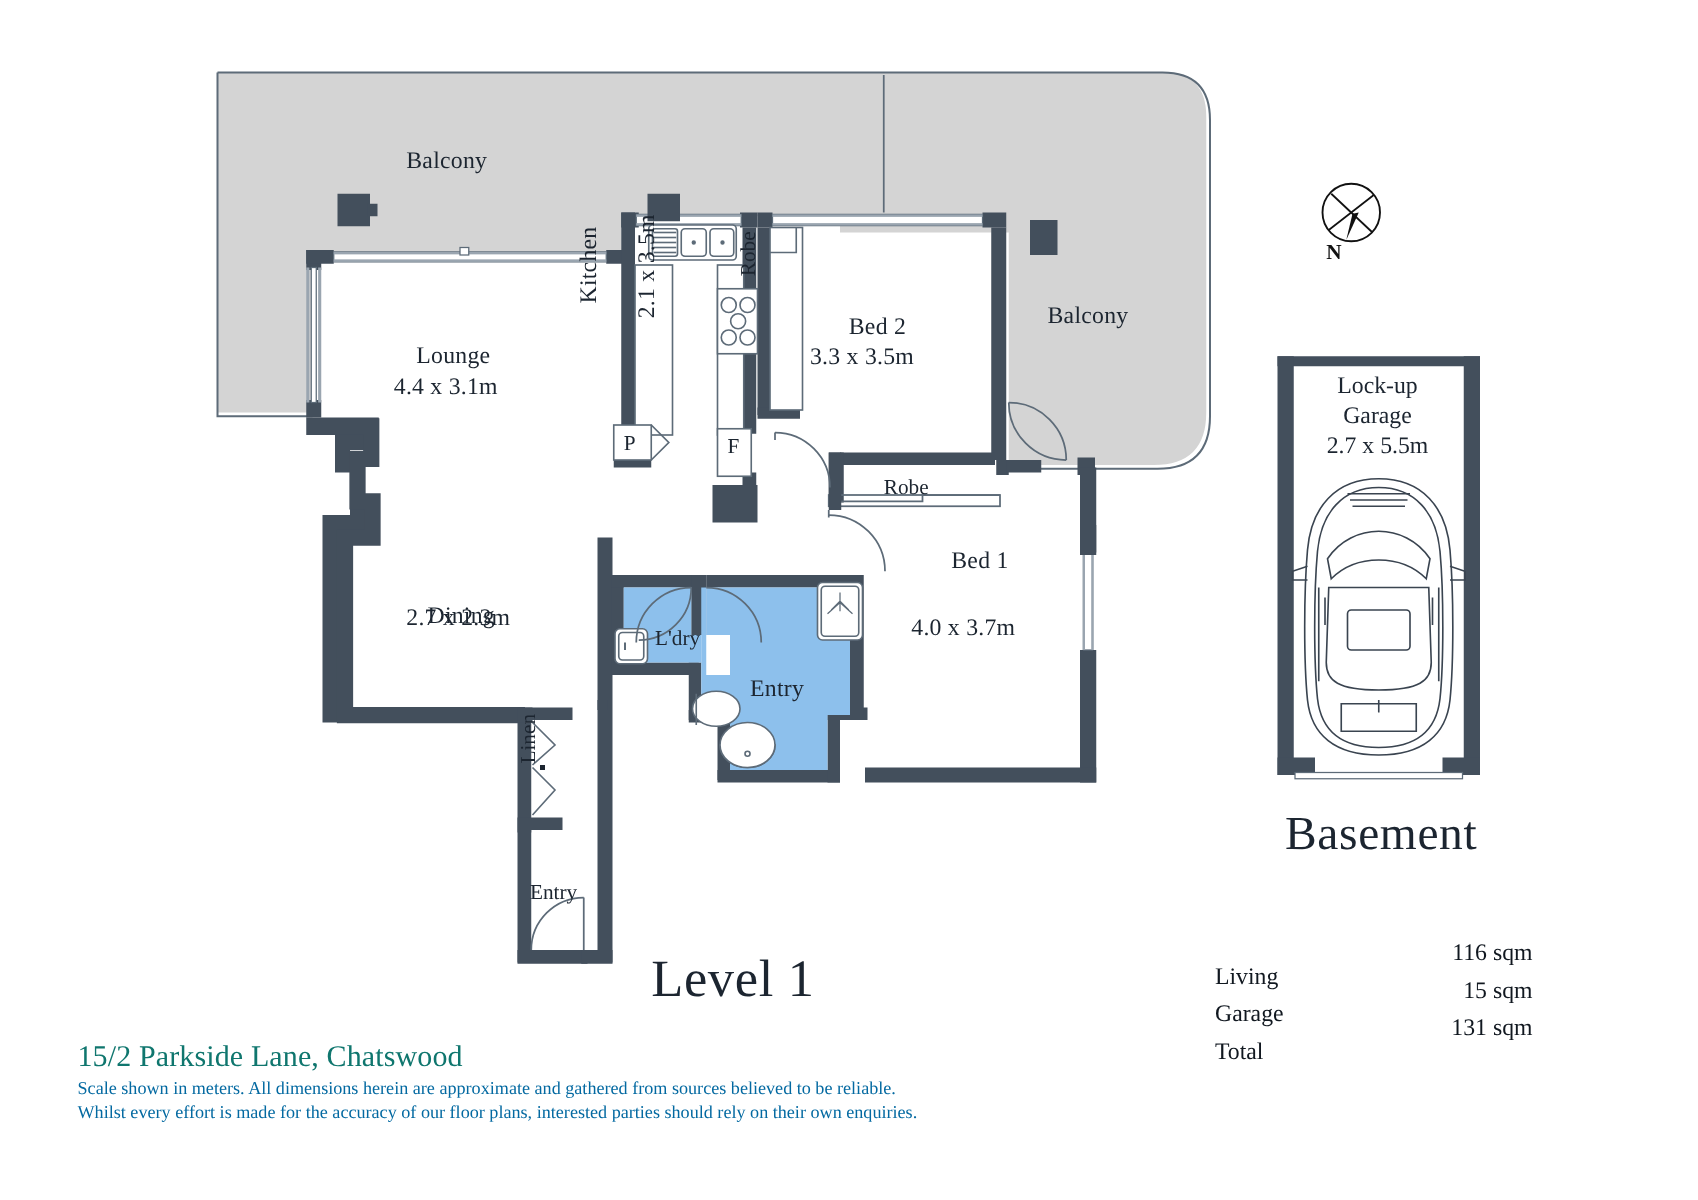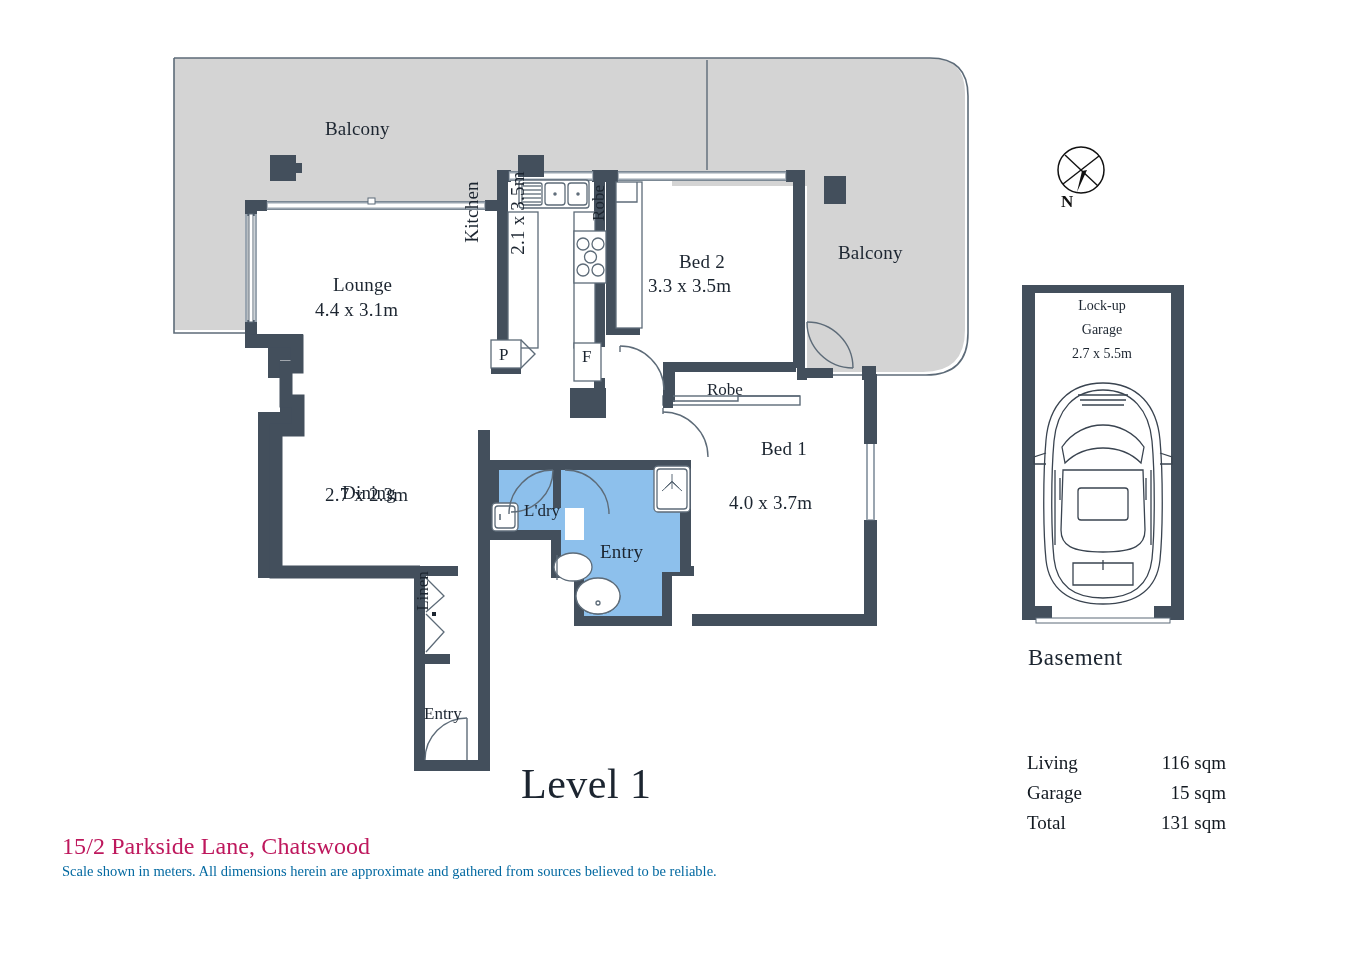--- a/index.html
+++ b/index.html
@@ -8,32 +8,32 @@
     font-family:"Liberation Serif", serif;
     color:#1c2530;
   }
   #plan{position:absolute;left:0;top:0;width:1358px;height:960px;}
   .txt{position:absolute;white-space:nowrap;}
   .rm-name{font-size:19px;letter-spacing:.2px;}
   .rm-dim{font-size:19px;letter-spacing:.2px;}
   .rm-small{font-size:17px;}
   .vert{transform-origin:50% 50%;}
   #addr{
-    position:absolute;left:62px;top:833px;font-size:24px;letter-spacing:.1px;color:#be185d;
+    position:absolute;left:62px;top:833px;font-size:24px;letter-spacing:.1px;color:#0f766e;
   }
   #disc{
     position:absolute;left:62px;top:862px;font-size:14.5px;line-height:19px;color:#0369a1;
     font-family:"Liberation Serif", serif;
   }
   #level-title{position:absolute;left:521px;top:760px;font-size:42px;letter-spacing:.5px;}
-  #basement-title{position:absolute;left:1028px;top:645px;font-size:23px;letter-spacing:.5px;}
-  .gar-t{position:absolute;text-align:center;width:160px;left:1022px;font-size:14px;}
+  #basement-title{position:absolute;left:1028px;top:645px;font-size:38px;letter-spacing:.5px;}
+  .gar-t{position:absolute;text-align:center;width:160px;left:1022px;font-size:19px;}
   #compassN{position:absolute;left:1061px;top:192px;font-size:17px;font-weight:bold;color:#111;}
   .area-row{position:absolute;font-size:19px;color:#111820;}
-  .area-lbl{position:absolute;left:1027px;}
+  .area-lbl{position:absolute;left:972px;margin-top:19px;}
   .area-val{position:absolute;width:100px;text-align:right;left:1126px;}
 </style>
 </head>
 <body>
 
 <svg id="plan" viewBox="0 0 1358 960">
 
   <defs>
     <clipPath id="clipBalRight">
       <path d="M707,58 L965,58 L965,330 Q965,372 923,372 L707,372 Z"></path>
@@ -326,13 +326,14 @@
 <div class="area-row area-lbl" style="top:752px;">Living</div>
 <div class="area-row area-val" style="top:752px;">116 sqm</div>
 <div class="area-row area-lbl" style="top:782px;">Garage</div>
 <div class="area-row area-val" style="top:782px;">15 sqm</div>
 <div class="area-row area-lbl" style="top:812px;">Total</div>
 <div class="area-row area-val" style="top:812px;">131 sqm</div>
 
 <div id="addr">15/2 Parkside Lane, Chatswood</div>
 <div id="disc">
   <div>Scale shown in meters. All dimensions herein are approximate and gathered from sources believed to be reliable.</div>
+  <div>Whilst every effort is made for the accuracy of our floor plans, interested parties should rely on their own enquiries.</div>
 </div>
 
 </body></html>

